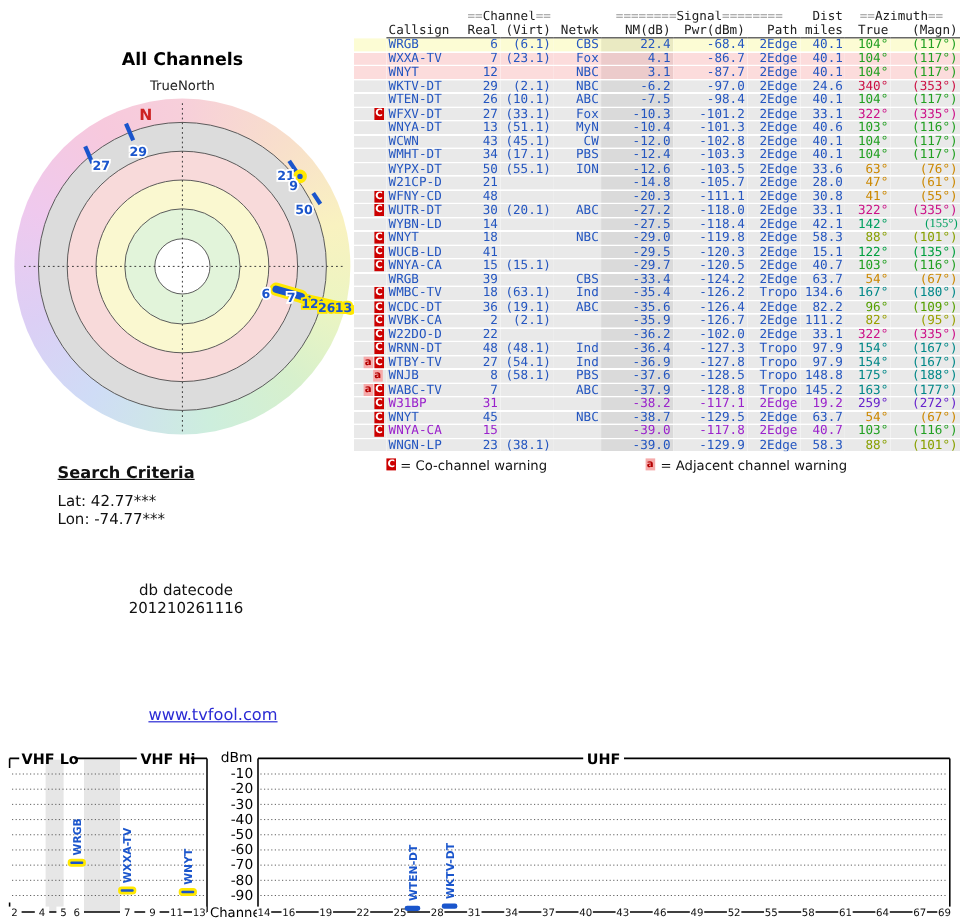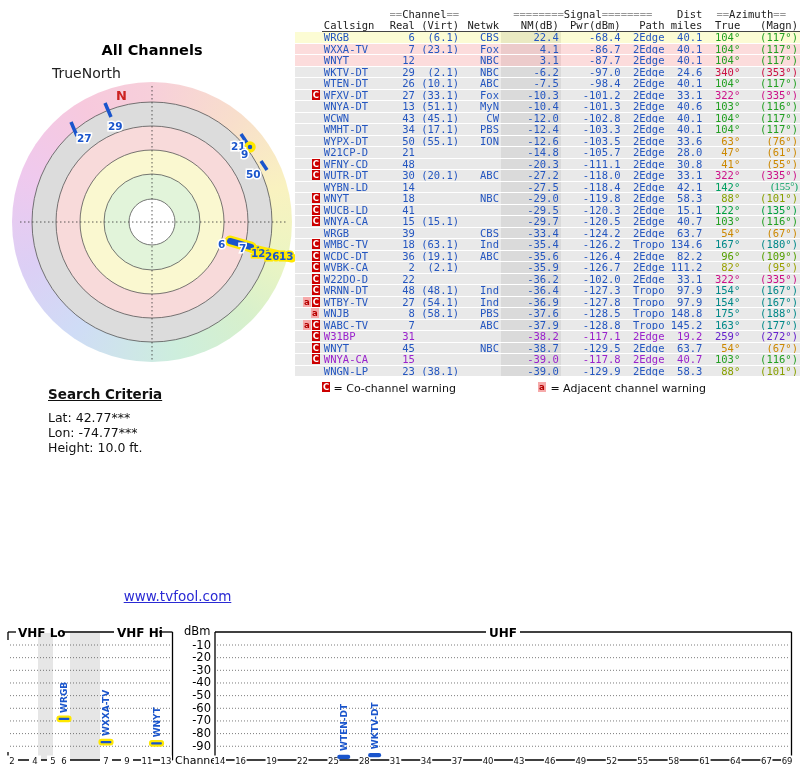--- a/index.html
+++ b/index.html
@@ -12,22 +12,22 @@
      #f7cfda 0deg,#f8dfcb 40deg,#f9f2c0 75deg,#ecf5c2 105deg,#d7f0cc 135deg,
      #cdeedd 170deg,#cfdcf6 215deg,#dccff5 250deg,#efc9ee 290deg,#f7c9dd 330deg,#f7cfda 360deg);}
   .d-gray{width:240px;height:240px;background:#dcdcdc;}
   .d-pink{width:192px;height:192px;background:#f8dada;}
   .d-yellow{width:144px;height:144px;background:#faf8d0;}
   .d-green{width:96px;height:96px;background:#e2f4da;}
   .d-white{width:46px;height:46px;background:#ffffff;}
   #radar-svg{position:absolute;left:0;top:40px;}
   #radar-title{position:absolute;left:52px;top:42px;width:200px;text-align:center;
      font-size:14.5px;font-weight:bold;color:#000;}
-  #truenorth{position:absolute;left:52px;top:65px;width:200px;
-     font-size:14px;color:#222;}
+  #truenorth{position:absolute;left:52px;top:65px;width:200px;text-align:center;
+     font-size:11px;color:#222;}
   
   #sig-table{position:absolute;left:295px;top:9px;border-collapse:collapse;table-layout:fixed;
      font-family:"DejaVu Sans Mono",monospace;font-size:10.5px;color:#202020;}
   #sig-table td,#sig-table th{padding:0 2px 0 0;margin:0;white-space:nowrap;overflow:hidden;
      font-weight:normal;text-align:right;height:10.3px;line-height:10.5px;}
   #sig-table thead td{height:11px;}
   #sig-table .lft{text-align:left;padding:0 0 0 2px;}
   #sig-table .ctr{text-align:center;}
   #sig-table tbody tr{border-bottom:1px solid #ffffff;}
   #sig-table tbody tr.y{background:#fcfcd4;} #sig-table tbody tr.y td.nm{background:#eaeac2;}
@@ -542,21 +542,24 @@
 </table>
 
 <div id="legend">
   <span class="item"><span class="badge badge-c">C</span> <span>= Co-channel warning</span></span><span class="item t2"><span class="badge badge-a">a</span> <span>= Adjacent channel warning</span></span>
 </div>
 
 <div id="search">
   <div class="ttl">Search Criteria</div>
   <div class="ln">Lat: 42.77***</div>
   <div class="ln">Lon: -74.77***</div>
-  <div class="ln">Height: 10.0 ft.</div>
+</div>
+<div id="datecode">
+  <div>db datecode</div>
+  <div>201210261116</div>
 </div>
 <div id="sitelink">
   <a href="#">www.tvfool.com</a>
 </div>
 
 <svg id="spectrum-svg" width="800" height="150" viewBox="0 0 800 150">
       <g fill="#e6e6e6">
         <rect x="38" y="15" width="15" height="127"></rect>
         <rect x="70" y="15" width="30" height="127"></rect>
       </g>

